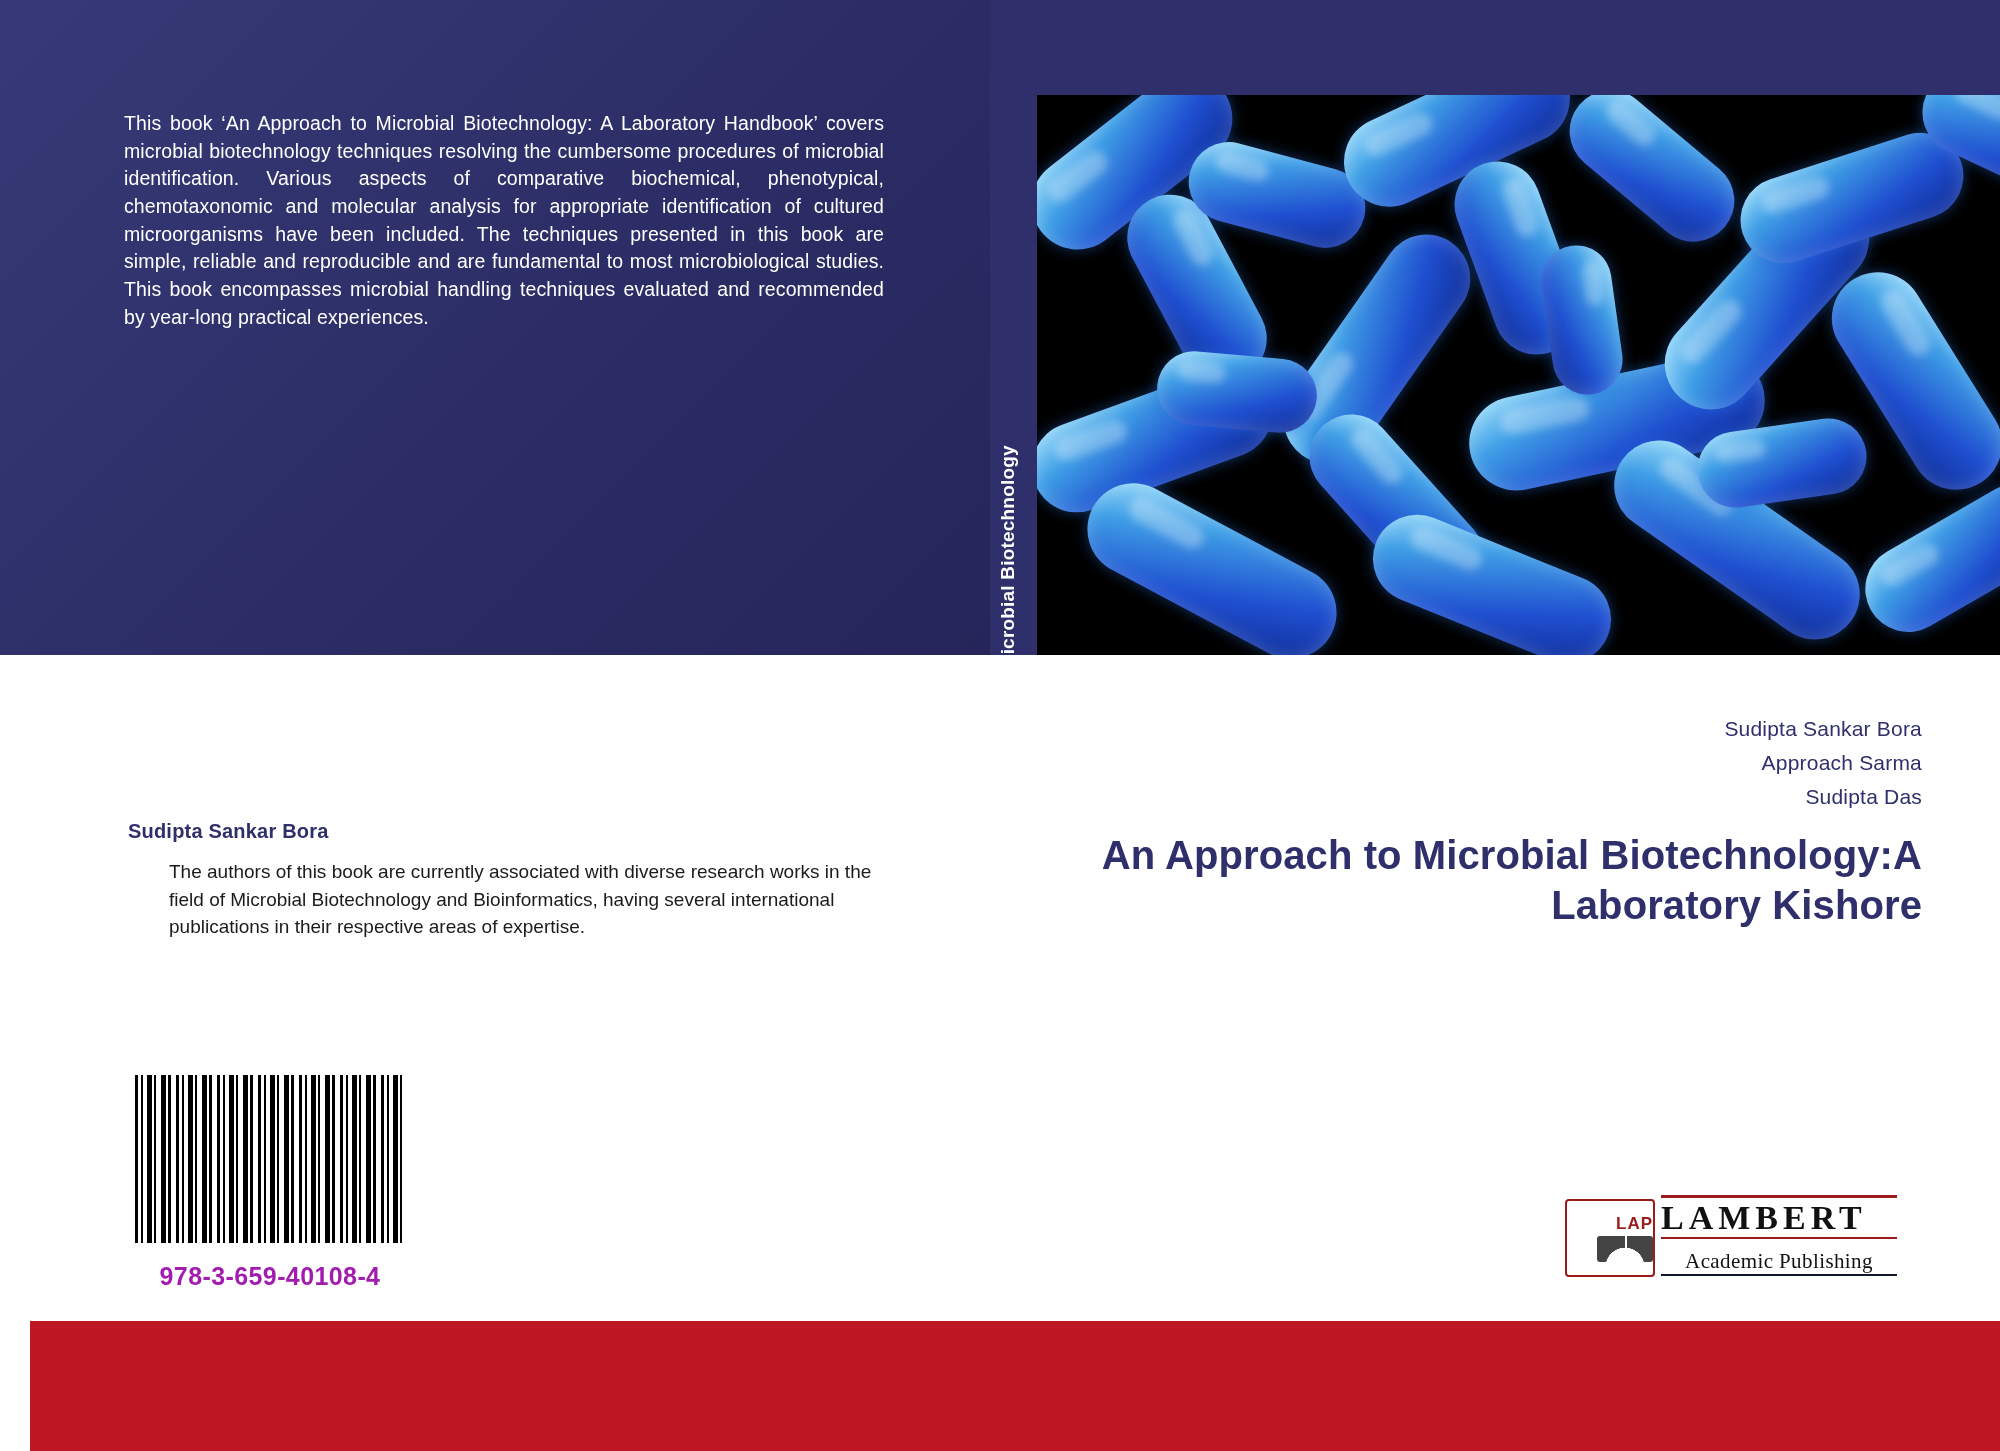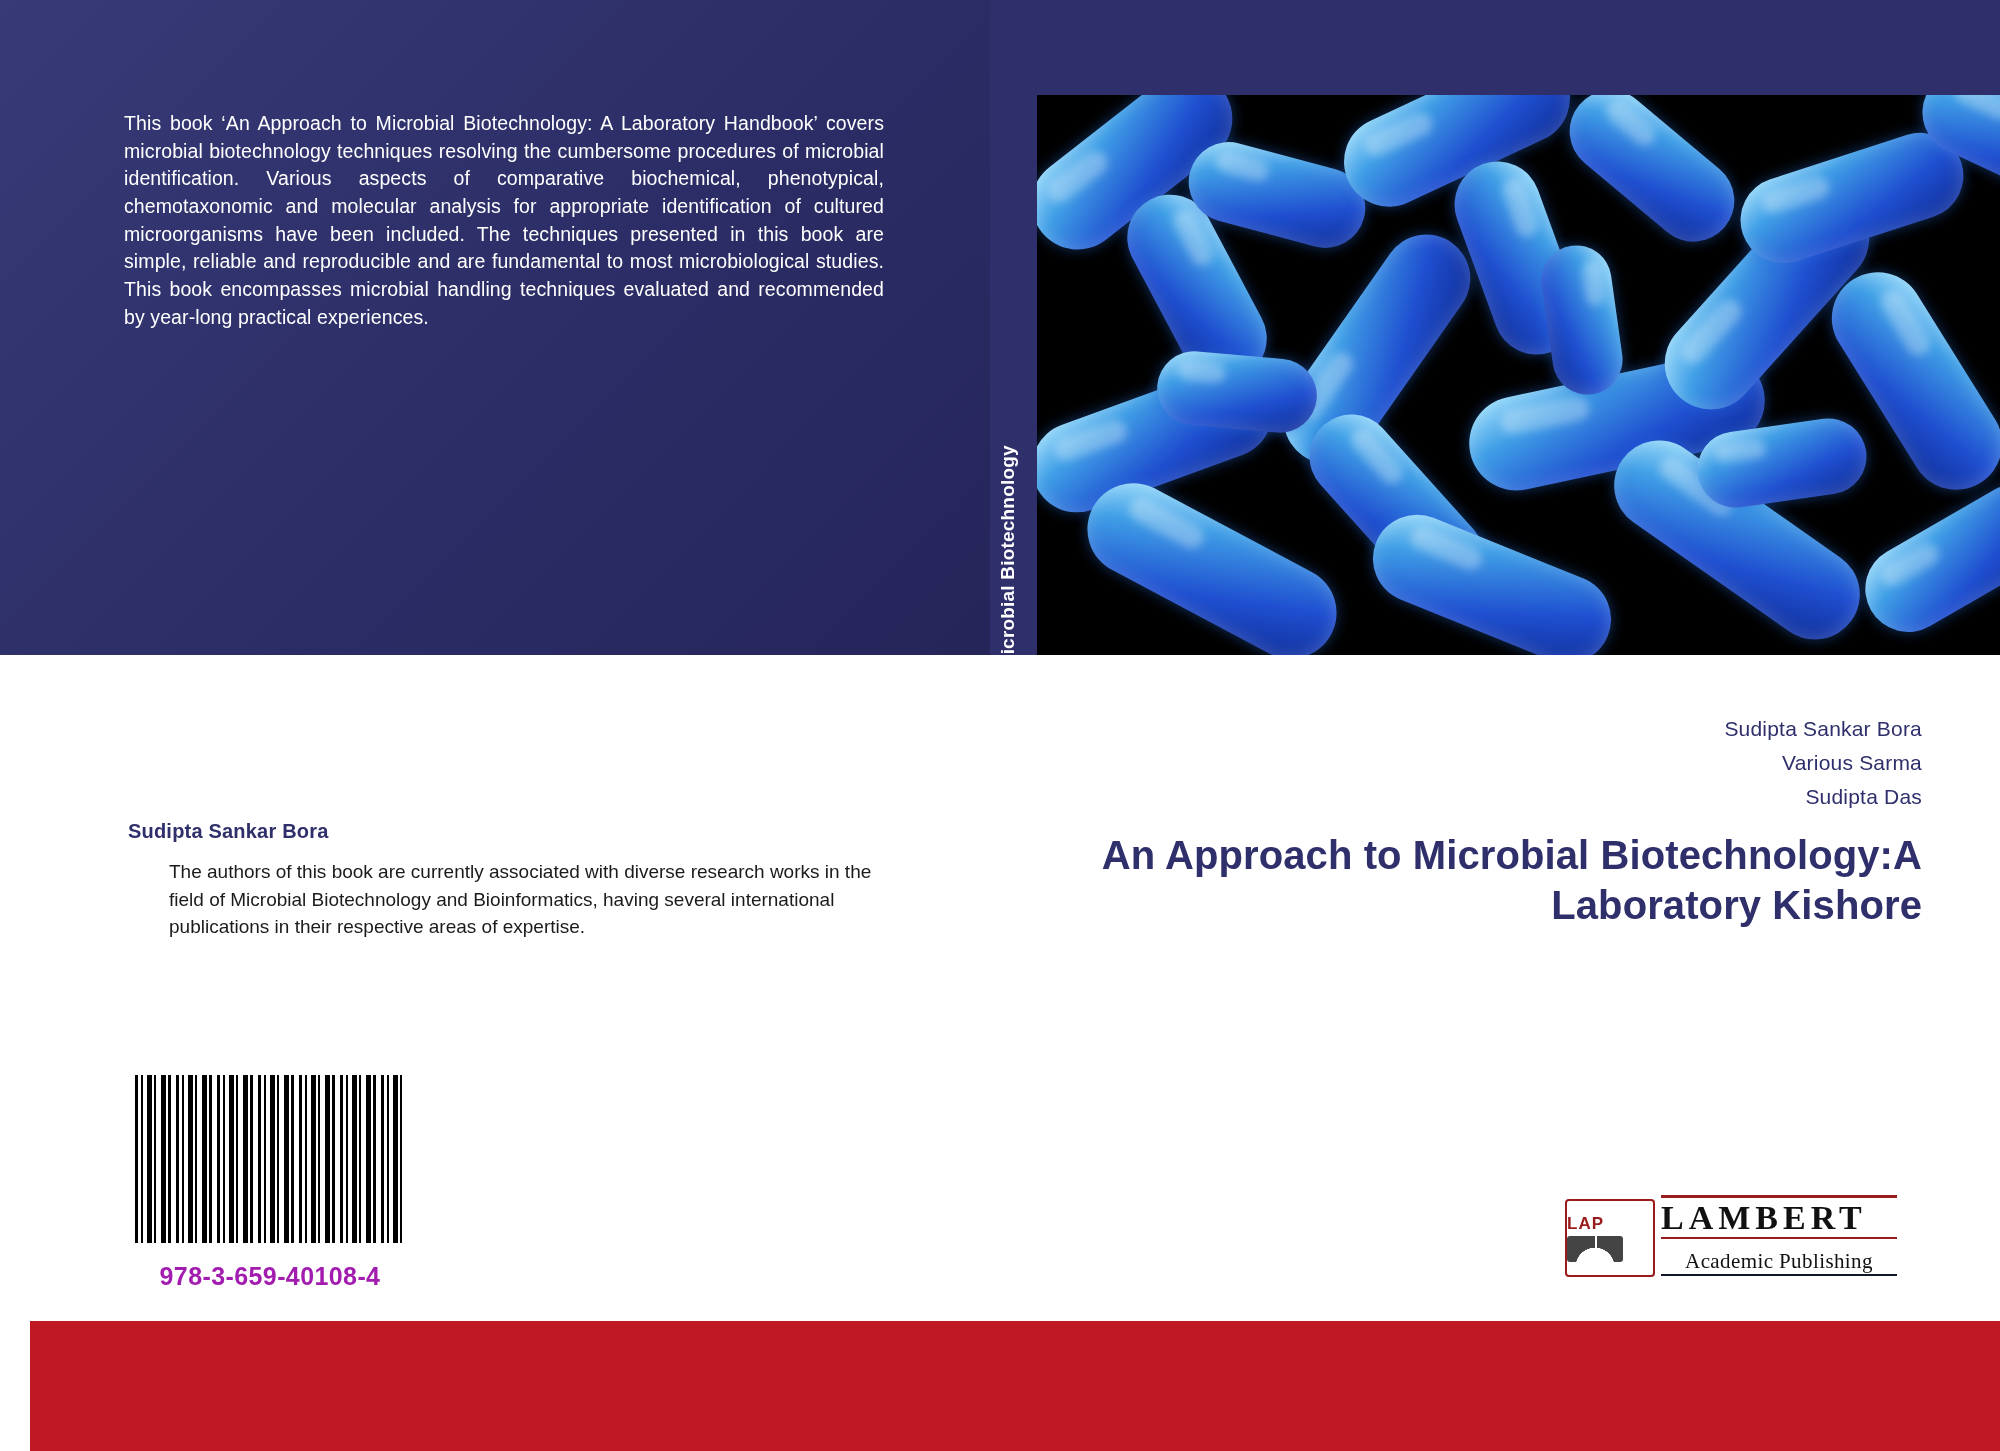--- a/index.html
+++ b/index.html
@@ -218,21 +218,21 @@
     position: absolute;
     left: 0;
     top: 4px;
     width: 86px;
     height: 74px;
     border: 2px solid #9a1b1b;
     border-radius: 4px;
     background: #ffffff;
     display: flex;
     flex-direction: column;
-    align-items: flex-start;
+    align-items: flex-end;
     justify-content: center;
   }
   .logo-lap-text {
     font-size: 17px;
     font-weight: bold;
     color: #9a1b1b;
     letter-spacing: 1px;
     line-height: 1;
   }
   .logo-book {
@@ -345,21 +345,21 @@
   <div class="author-name-back">Sudipta Sankar  Bora</div>
   <div class="author-bio">The authors of this book are currently associated with diverse research works in the field of Microbial Biotechnology and Bioinformatics, having several international publications in their respective areas of expertise.</div>
 
   <div class="barcode-box">
     <div class="barcode-bars"></div>
   </div>
   <div class="isbn">978-3-659-40108-4</div>
 
   <div class="front-authors">
     <div>Sudipta Sankar  Bora</div>
-    <div>Various  Sarma</div>
+    <div>Approach  Sarma</div>
     <div>Sudipta  Das</div>
   </div>
 
   <div class="front-title">An Approach to Microbial Biotechnology:A Laboratory Kishore</div>
 
   <div class="logo">
     <div class="logo-lap">
       <div class="logo-lap-text">LAP</div>
       <div class="logo-book"></div>
     </div>

